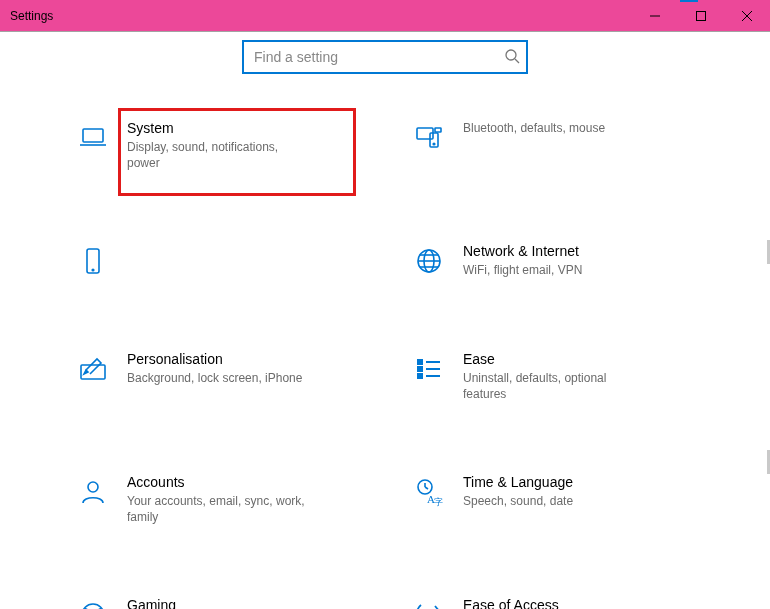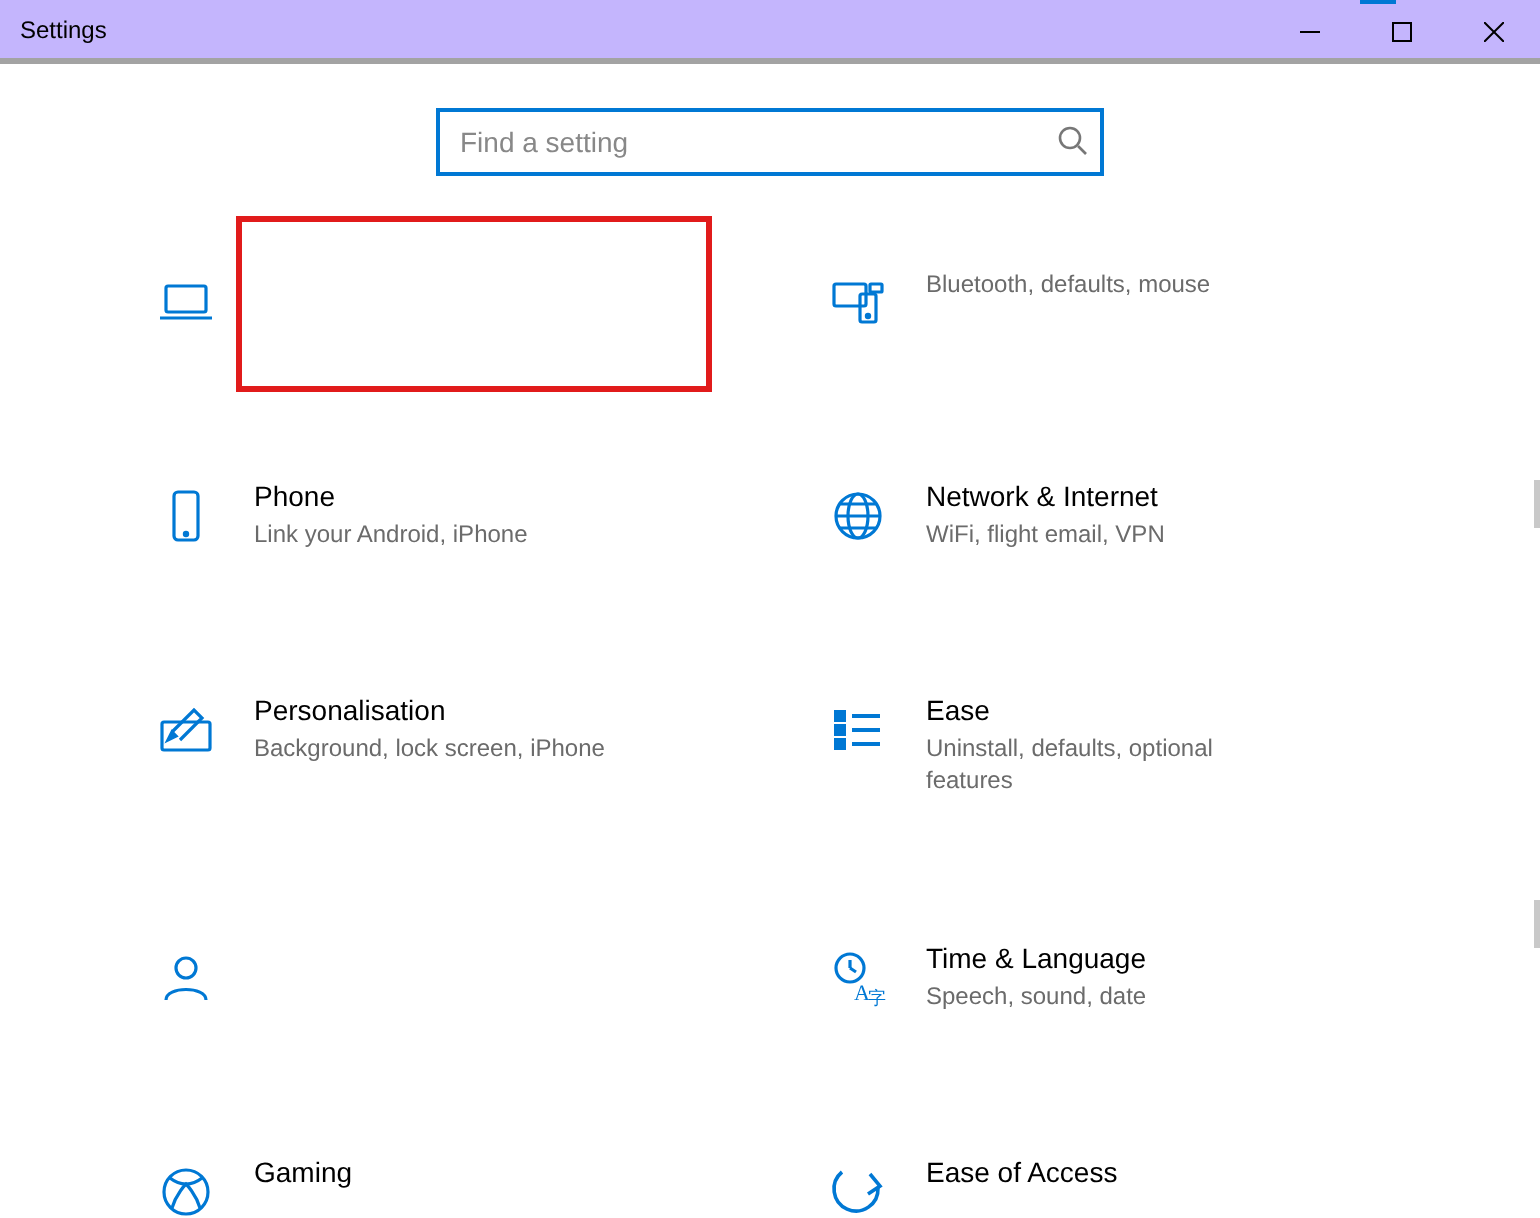--- a/index.html
+++ b/index.html
@@ -9,22 +9,22 @@
     background: #fff;
     width: 770px;
     height: 609px;
     overflow: hidden;
     position: relative;
   }
   .titlebar {
     height: 32px;
     display: flex;
     align-items: center;
-    border-bottom: 3px solid #a3a3a3;
-    background: #c4b5fd;
+    border-bottom: 1px solid #a3a3a3;
+    background: #ec4899;
     position: relative;
   }
   .titlebar .title {
     font-size: 12px;
     padding-left: 10px;
     color: #000;
   }
   .win-controls {
     position: absolute;
     right: 0;
@@ -46,22 +46,22 @@
     top: 0;
     left: 680px;
     width: 18px;
     height: 2px;
     background: #0078d4;
   }
   .content {
     padding-top: 0;
   }
   .search-wrap {
-    width: 334px;
-    margin: 22px auto 40px auto;
+    width: 286px;
+    margin: 8px auto 40px auto;
     position: relative;
   }
   .search-box {
     width: 100%;
     border: 2px solid #0078d4;
     height: 34px;
     padding: 0 34px 0 10px;
     font-size: 14px;
     font-family: inherit;
     outline: none;
@@ -177,20 +177,24 @@
 
   <div class="grid">
 
     <div class="tile">
       <span class="icon">
         <svg viewBox="0 0 32 32" fill="none" stroke="currentColor" stroke-width="1.6">
           <rect x="6" y="7" width="20" height="13" rx="1"></rect>
           <line x1="3" y1="23" x2="29" y2="23"></line>
         </svg>
       </span>
+      <div class="text">
+        <h3>System</h3>
+        <p>Display, sound, notifications, power</p>
+      </div>
     </div>
 
     <div class="tile">
       <span class="icon">
         <svg viewBox="0 0 32 32" fill="none" stroke="currentColor" stroke-width="1.6">
           <rect x="4" y="6" width="16" height="11" rx="1"></rect>
           <rect x="17" y="11" width="8" height="14" rx="1"></rect>
           <circle cx="21" cy="22" r="0.8" fill="currentColor"></circle>
           <rect x="22" y="6" width="6" height="4" rx="0.5"></rect>
         </svg>
@@ -200,24 +204,20 @@
       </div>
     </div>
 
     <div class="tile">
       <span class="icon">
         <svg viewBox="0 0 32 32" fill="none" stroke="currentColor" stroke-width="1.6">
           <rect x="10" y="4" width="12" height="24" rx="2"></rect>
           <circle cx="16" cy="25" r="0.8" fill="currentColor"></circle>
         </svg>
       </span>
-      <div class="text">
-        <h3>Phone</h3>
-        <p>Link your Android, iPhone</p>
-      </div>
     </div>
 
     <div class="tile">
       <span class="icon">
         <svg viewBox="0 0 32 32" fill="none" stroke="currentColor" stroke-width="1.6">
           <circle cx="16" cy="16" r="11"></circle>
           <ellipse cx="16" cy="16" rx="5" ry="11"></ellipse>
           <line x1="5" y1="16" x2="27" y2="16"></line>
           <line x1="7" y1="10" x2="25" y2="10"></line>
           <line x1="7" y1="22" x2="25" y2="22"></line>
@@ -260,20 +260,24 @@
       </div>
     </div>
 
     <div class="tile">
       <span class="icon">
         <svg viewBox="0 0 32 32" fill="none" stroke="currentColor" stroke-width="1.6">
           <circle cx="16" cy="11" r="5"></circle>
           <path d="M6 27 C6 20 26 20 26 27"></path>
         </svg>
       </span>
+      <div class="text">
+        <h3>Accounts</h3>
+        <p>Your accounts, email, sync, work, family</p>
+      </div>
     </div>
 
     <div class="tile">
       <span class="icon">
         <svg viewBox="0 0 32 32" fill="none" stroke="currentColor" stroke-width="1.6">
           <circle cx="12" cy="11" r="7"></circle>
           <line x1="12" y1="7" x2="12" y2="11"></line>
           <line x1="12" y1="11" x2="15" y2="13"></line>
           <text x="14" y="27" font-size="11" fill="currentColor" stroke="none" font-family="Segoe UI">A</text>
           <text x="21" y="29" font-size="9" fill="currentColor" stroke="none" font-family="Segoe UI">字</text>

